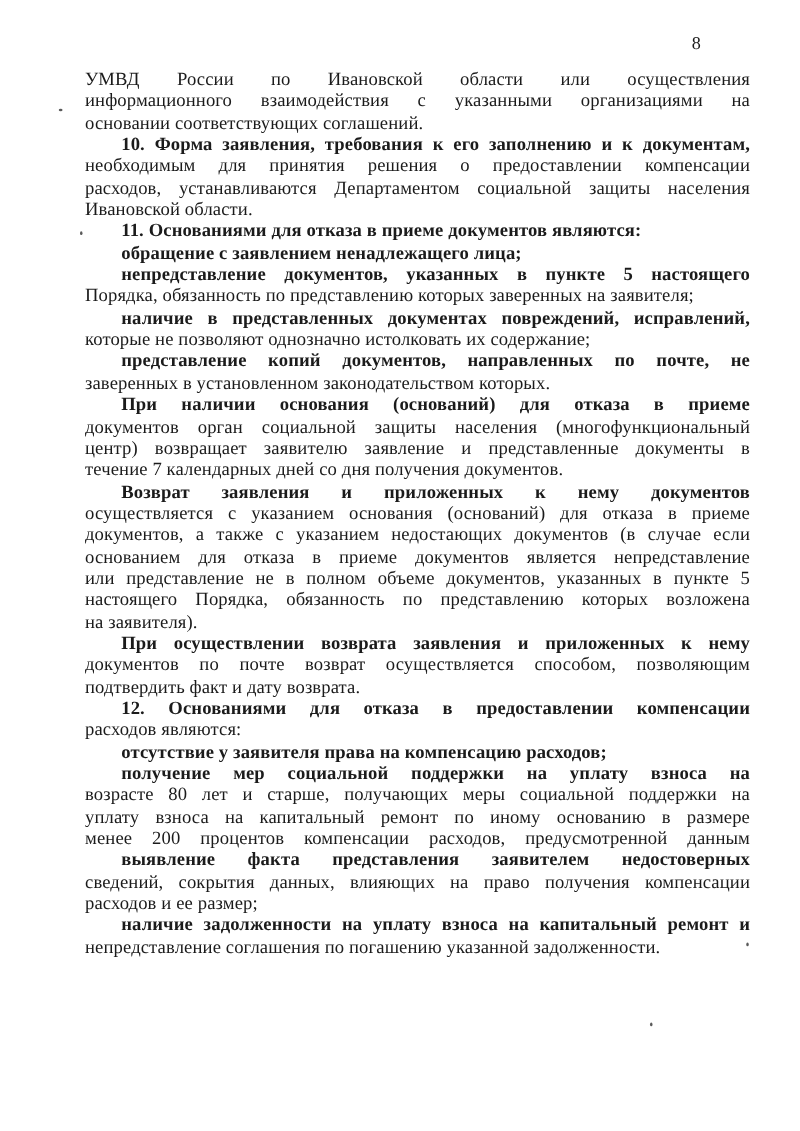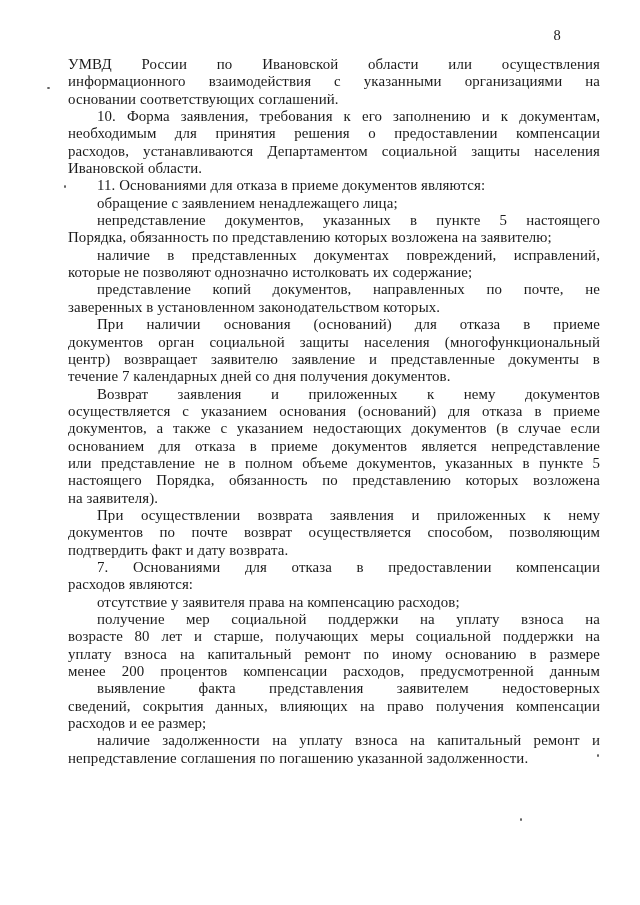--- a/index.html
+++ b/index.html
@@ -43,20 +43,21 @@
     text-align: justify;
     text-align-last: justify;
     overflow: hidden;
     letter-spacing: 0.1px;
   }
   .line.last {
     text-align-last: left;
   }
   .line.indent {
     text-indent: 29px;
+    font-weight: bold;
   }
   .speck {
     position: absolute;
     background: #5a5a5a;
     border-radius: 50%;
   }
 </style>
 </head>
 <body>
 
@@ -76,21 +77,21 @@
         <div class="line last">Ивановской области.</div>
       </div>
       <div class="para">
         <div class="line last indent">11. Основаниями для отказа в приеме документов являются:</div>
       </div>
       <div class="para">
         <div class="line last indent">обращение с заявлением ненадлежащего лица;</div>
       </div>
       <div class="para">
         <div class="line indent">непредставление документов, указанных в пункте 5 настоящего</div>
-        <div class="line last">Порядка, обязанность по представлению которых возложена на заявителю;</div>
+        <div class="line last">Порядка, обязанность по представлению которых заверенных на заявителя;</div>
       </div>
       <div class="para">
         <div class="line indent">наличие в представленных документах повреждений, исправлений,</div>
         <div class="line last">которые не позволяют однозначно истолковать их содержание;</div>
       </div>
       <div class="para">
         <div class="line indent">представление копий документов, направленных по почте, не</div>
         <div class="line last">заверенных в установленном законодательством которых.</div>
       </div>
       <div class="para">
@@ -107,21 +108,21 @@
         <div class="line">или представление не в полном объеме документов, указанных в пункте 5</div>
         <div class="line">настоящего Порядка, обязанность по представлению которых возложена</div>
         <div class="line last">на заявителя).</div>
       </div>
       <div class="para">
         <div class="line indent">При осуществлении возврата заявления и приложенных к нему</div>
         <div class="line">документов по почте возврат осуществляется способом, позволяющим</div>
         <div class="line last">подтвердить факт и дату возврата.</div>
       </div>
       <div class="para">
-        <div class="line indent">7. Основаниями для отказа в предоставлении компенсации</div>
+        <div class="line indent">12. Основаниями для отказа в предоставлении компенсации</div>
         <div class="line last">расходов являются:</div>
       </div>
       <div class="para">
         <div class="line last indent">отсутствие у заявителя права на компенсацию расходов;</div>
       </div>
       <div class="para">
         <div class="line indent">получение мер социальной поддержки на уплату взноса на</div>
         <div class="line">возрасте 80 лет и старше, получающих меры социальной поддержки на</div>
         <div class="line">уплату взноса на капитальный ремонт по иному основанию в размере</div>
         <div class="line">менее 200 процентов компенсации расходов, предусмотренной данным</div>

